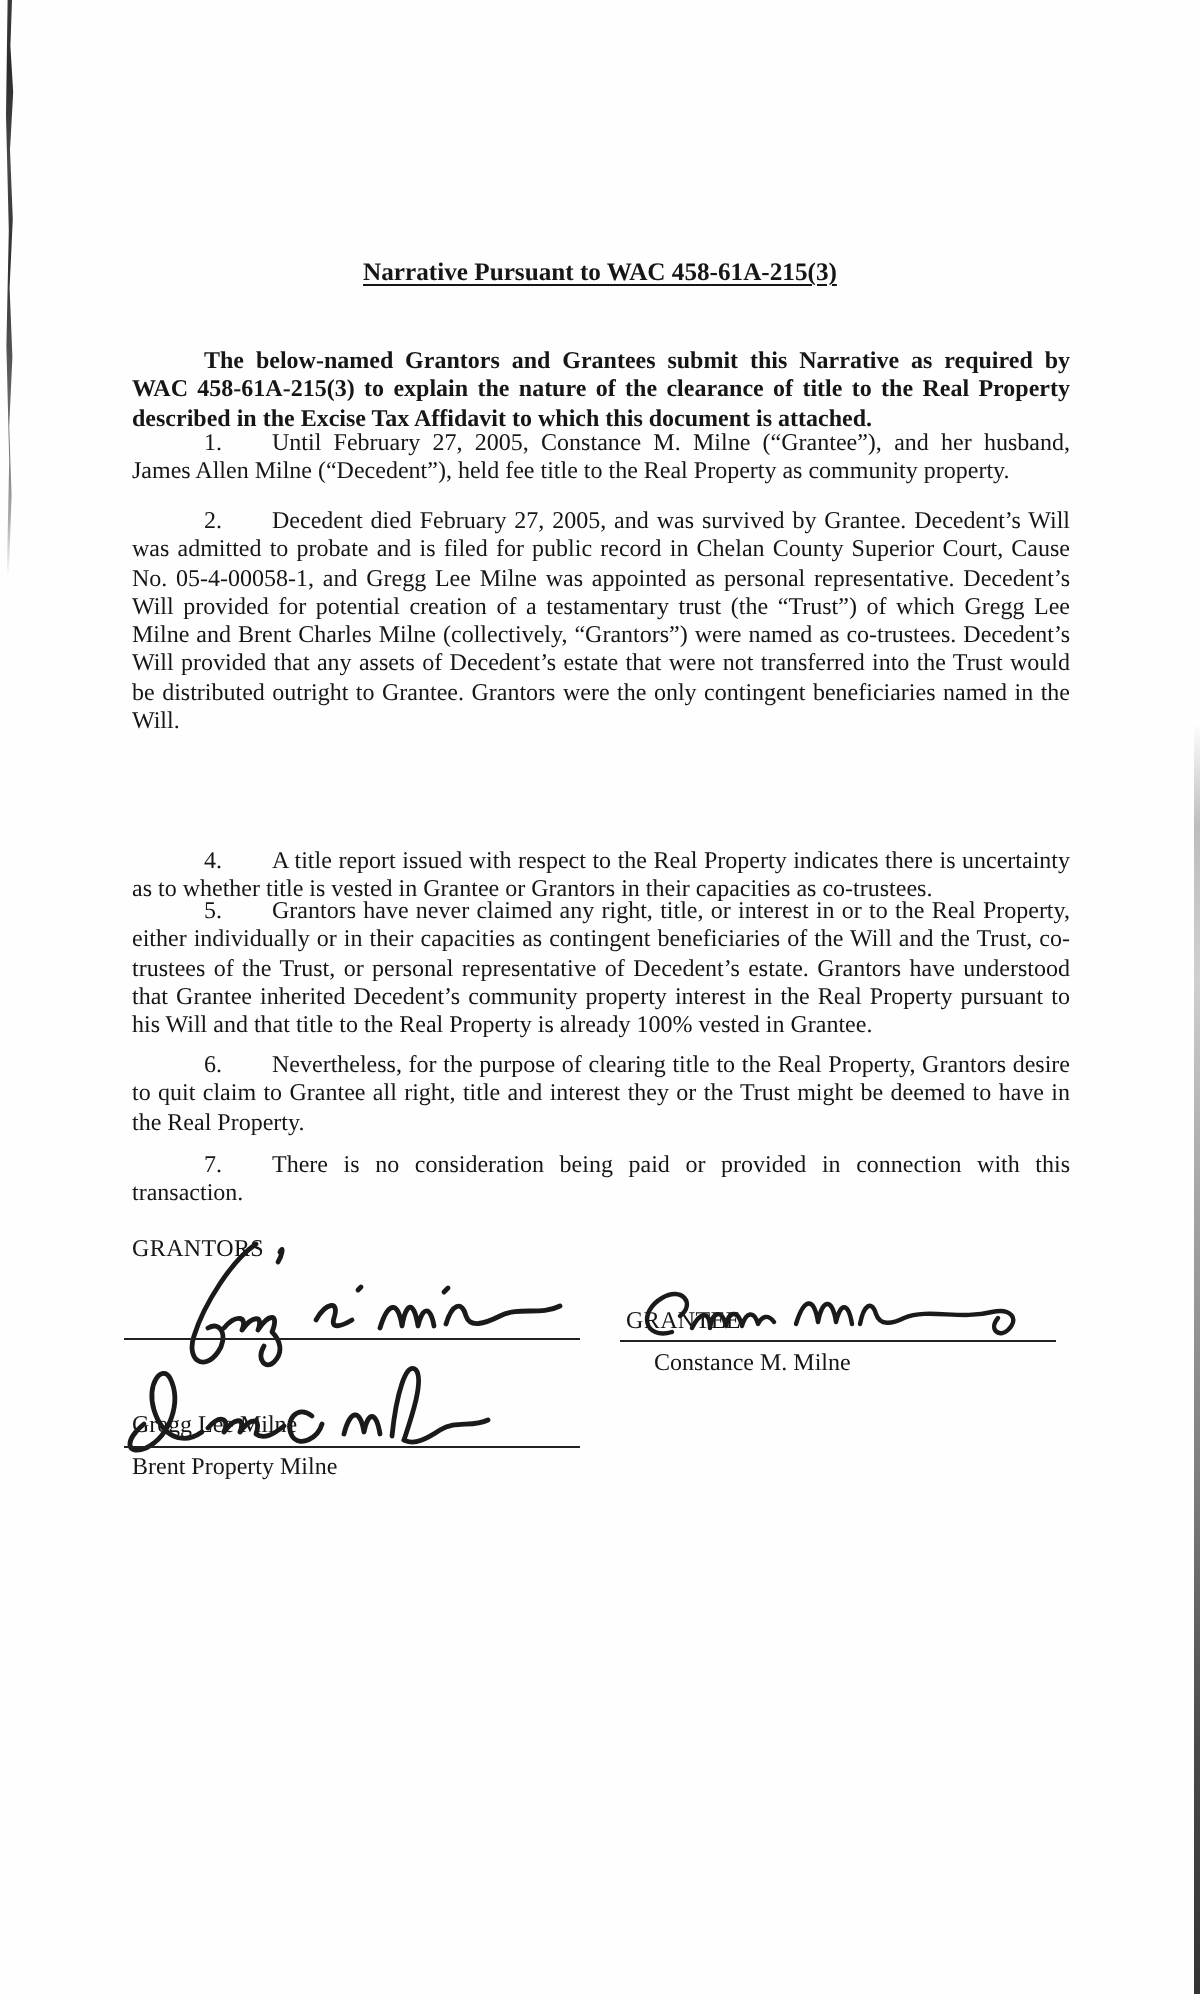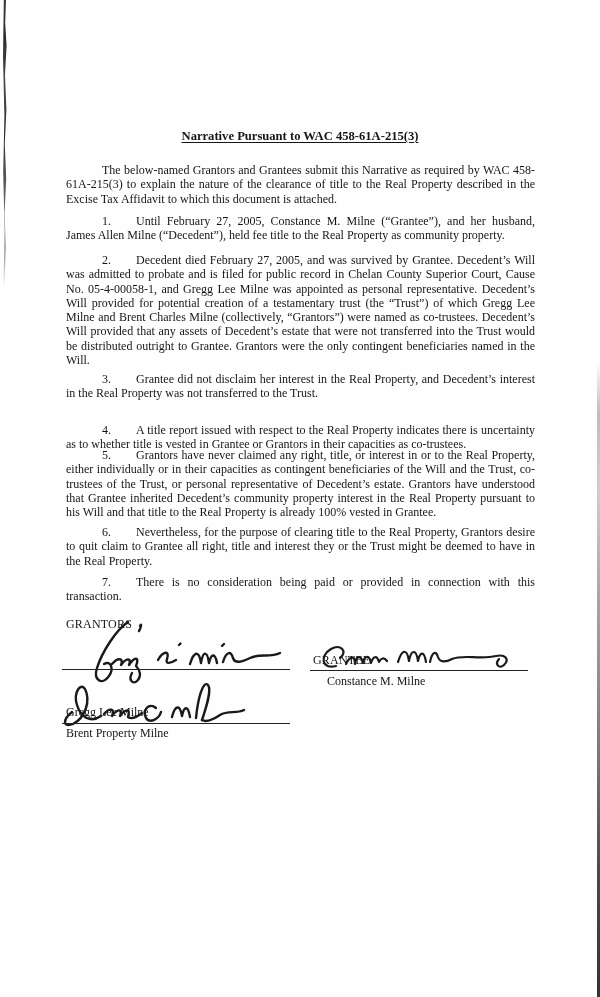--- a/index.html
+++ b/index.html
@@ -30,21 +30,21 @@
     position: absolute;
     left: 66px;
     width: 469px;
     font-size: 12px;
     line-height: 14.3px;
     text-align: justify;
     text-indent: 36px;
   }
   .num-gap { display: inline-block; width: 25px; }
   
-  .p-intro { top: 151px; }
+  .p-intro { top: 161px; font-weight: bold; }
   .p-1 { top: 202px; }
   .p-2 { top: 241px; }
   .p-3 { top: 360px; }
   .p-4 { top: 398px; margin-top: 25px; }
   .p-5 { top: 436px; }
   .p-6 { top: 513px; }
   .p-7 { top: 563px; }
 
   
   .sig-section {
@@ -127,23 +127,20 @@
   <p class="para p-intro">
     <span>The below-named Grantors and Grantees submit this Narrative as required by WAC 458-61A-215(3) to explain the nature of the clearance of title to the Real Property described in the Excise Tax Affidavit to which this document is attached.</span>
   </p>
 
   <p class="para p-1">
     <span>1.</span><span class="num-gap"></span><span>Until February 27, 2005, Constance M. Milne (“Grantee”), and her husband, James Allen Milne (“Decedent”), held fee title to the Real Property as community property.</span>
   </p>
   <p class="para p-2">
     <span>2.</span><span class="num-gap"></span><span>Decedent died February 27, 2005, and was survived by Grantee. Decedent’s Will was admitted to probate and is filed for public record in Chelan County Superior Court, Cause No. 05-4-00058-1, and Gregg Lee Milne was appointed as personal representative. Decedent’s Will provided for potential creation of a testamentary trust (the “Trust”) of which Gregg Lee Milne and Brent Charles Milne (collectively, “Grantors”) were named as co-trustees. Decedent’s Will provided that any assets of Decedent’s estate that were not transferred into the Trust would be distributed outright to Grantee. Grantors were the only contingent beneficiaries named in the Will.</span>
   </p>
-  <p class="para p-3">
-    <span>3.</span><span class="num-gap"></span><span>Grantee did not disclaim her interest in the Real Property, and Decedent’s interest in the Real Property was not transferred to the Trust.</span>
-  </p>
   <p class="para p-4">
     <span>4.</span><span class="num-gap"></span><span>A title report issued with respect to the Real Property indicates there is uncertainty as to whether title is vested in Grantee or Grantors in their capacities as co-trustees.</span>
   </p>
   <p class="para p-5">
     <span>5.</span><span class="num-gap"></span><span>Grantors have never claimed any right, title, or interest in or to the Real Property, either individually or in their capacities as contingent beneficiaries of the Will and the Trust, co-trustees of the Trust, or personal representative of Decedent’s estate. Grantors have understood that Grantee inherited Decedent’s community property interest in the Real Property pursuant to his Will and that title to the Real Property is already 100% vested in Grantee.</span>
   </p>
   <p class="para p-6">
     <span>6.</span><span class="num-gap"></span><span>Nevertheless, for the purpose of clearing title to the Real Property, Grantors desire to quit claim to Grantee all right, title and interest they or the Trust might be deemed to have in the Real Property.</span>
   </p>
   <p class="para p-7">

